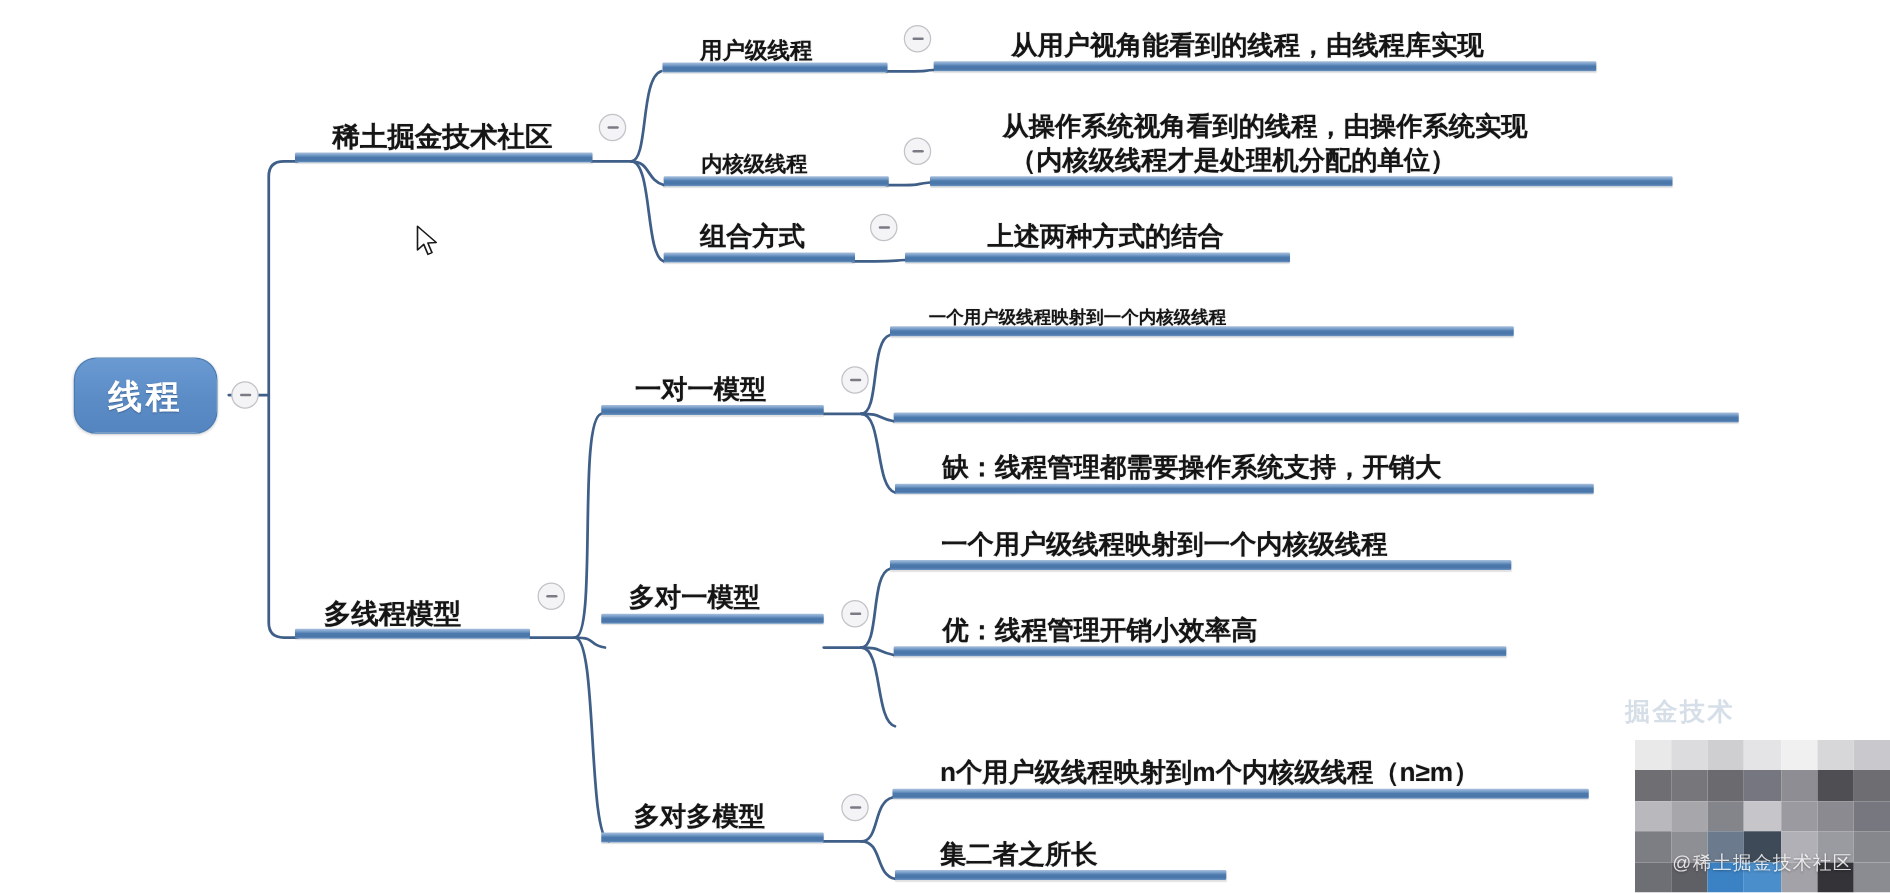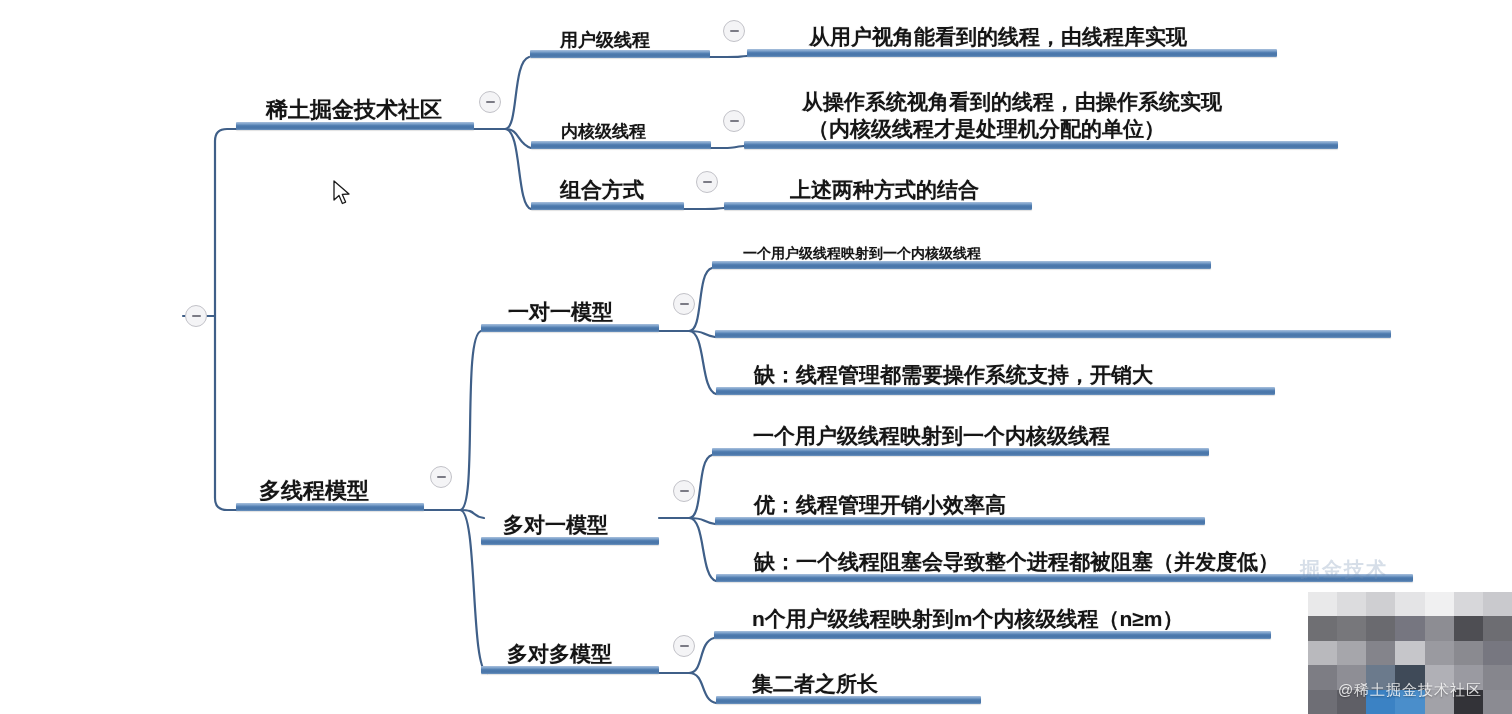--- a/index.html
+++ b/index.html
@@ -135,20 +135,23 @@
       <path d="M689 518 C 704 518 696 459 712 455"></path>
       <path d="M689 518 C 706 518 700 521 715 524"></path>
       <path d="M689 518 C 706 518 700 577 716 581"></path>
 
       <path d="M659 673 H689"></path>
       <path d="M689 673 C 704 673 698 642 714 638"></path>
       <path d="M689 673 C 706 673 700 700 716 703"></path>
     </g>
   </svg>
 
+  <div class="root-node" style="left:59px;top:286px;width:115px;height:61px;">
+    <span>线程</span>
+  </div>
   <div class="toggle" style="left:185px;top:305px;"></div>
 
   <div class="topic" style="left:236px;top:86px;width:238px;height:44px;">
     <div class="label" style="font-size:22px;left:30px;">稀土掘金技术社区</div>
     <div class="bar" style="width:238px;"></div>
   </div>
   <div class="toggle" style="left:479px;top:91px;"></div>
 
   <div class="topic" style="left:530px;top:14px;width:180px;height:44px;">
     <div class="label" style="font-size:18px;left:30px;">用户级线程</div>
@@ -197,36 +200,32 @@
     <div class="bar" style="width:499px;"></div>
   </div>
   <div class="topic" style="left:715px;top:294px;width:676px;height:44px;">
     <div class="bar" style="width:676px;"></div>
   </div>
   <div class="topic" style="left:716px;top:351px;width:559px;height:44px;">
     <div class="label" style="font-size:21px;left:38px;">缺：线程管理都需要操作系统支持，开销大</div>
     <div class="bar" style="width:559px;"></div>
   </div>
 
-  <div class="topic" style="left:481px;top:501px;width:178px;height:44px;">
+  <div class="topic" style="left:481px;top:455px;width:178px;height:44px;">
     <div class="label" style="font-size:21px;left:22px;">多对一模型</div>
     <div class="bar" style="width:178px;"></div>
   </div>
   <div class="toggle" style="left:673px;top:480px;"></div>
   <div class="topic" style="left:712px;top:412px;width:497px;height:44px;">
     <div class="label" style="font-size:21px;left:41px;">一个用户级线程映射到一个内核级线程</div>
     <div class="bar" style="width:497px;"></div>
   </div>
   <div class="topic" style="left:715px;top:481px;width:490px;height:44px;">
     <div class="label" style="font-size:21px;left:39px;">优：线程管理开销小效率高</div>
     <div class="bar" style="width:490px;"></div>
-  </div>
-  <div class="topic" style="left:716px;top:538px;width:697px;height:44px;">
-    <div class="label" style="font-size:21px;left:38px;">缺：一个线程阻塞会导致整个进程都被阻塞（并发度低）</div>
-    <div class="bar" style="width:697px;"></div>
   </div>
 
   <div class="topic" style="left:481px;top:630px;width:178px;height:44px;">
     <div class="label" style="font-size:21px;left:26px;">多对多模型</div>
     <div class="bar" style="width:178px;"></div>
   </div>
   <div class="toggle" style="left:673px;top:635px;"></div>
   <div class="topic" style="left:714px;top:595px;width:557px;height:44px;">
     <div class="label" style="font-size:21px;left:38px;">n个用户级线程映射到m个内核级线程（n≥m）</div>
     <div class="bar" style="width:557px;"></div>

